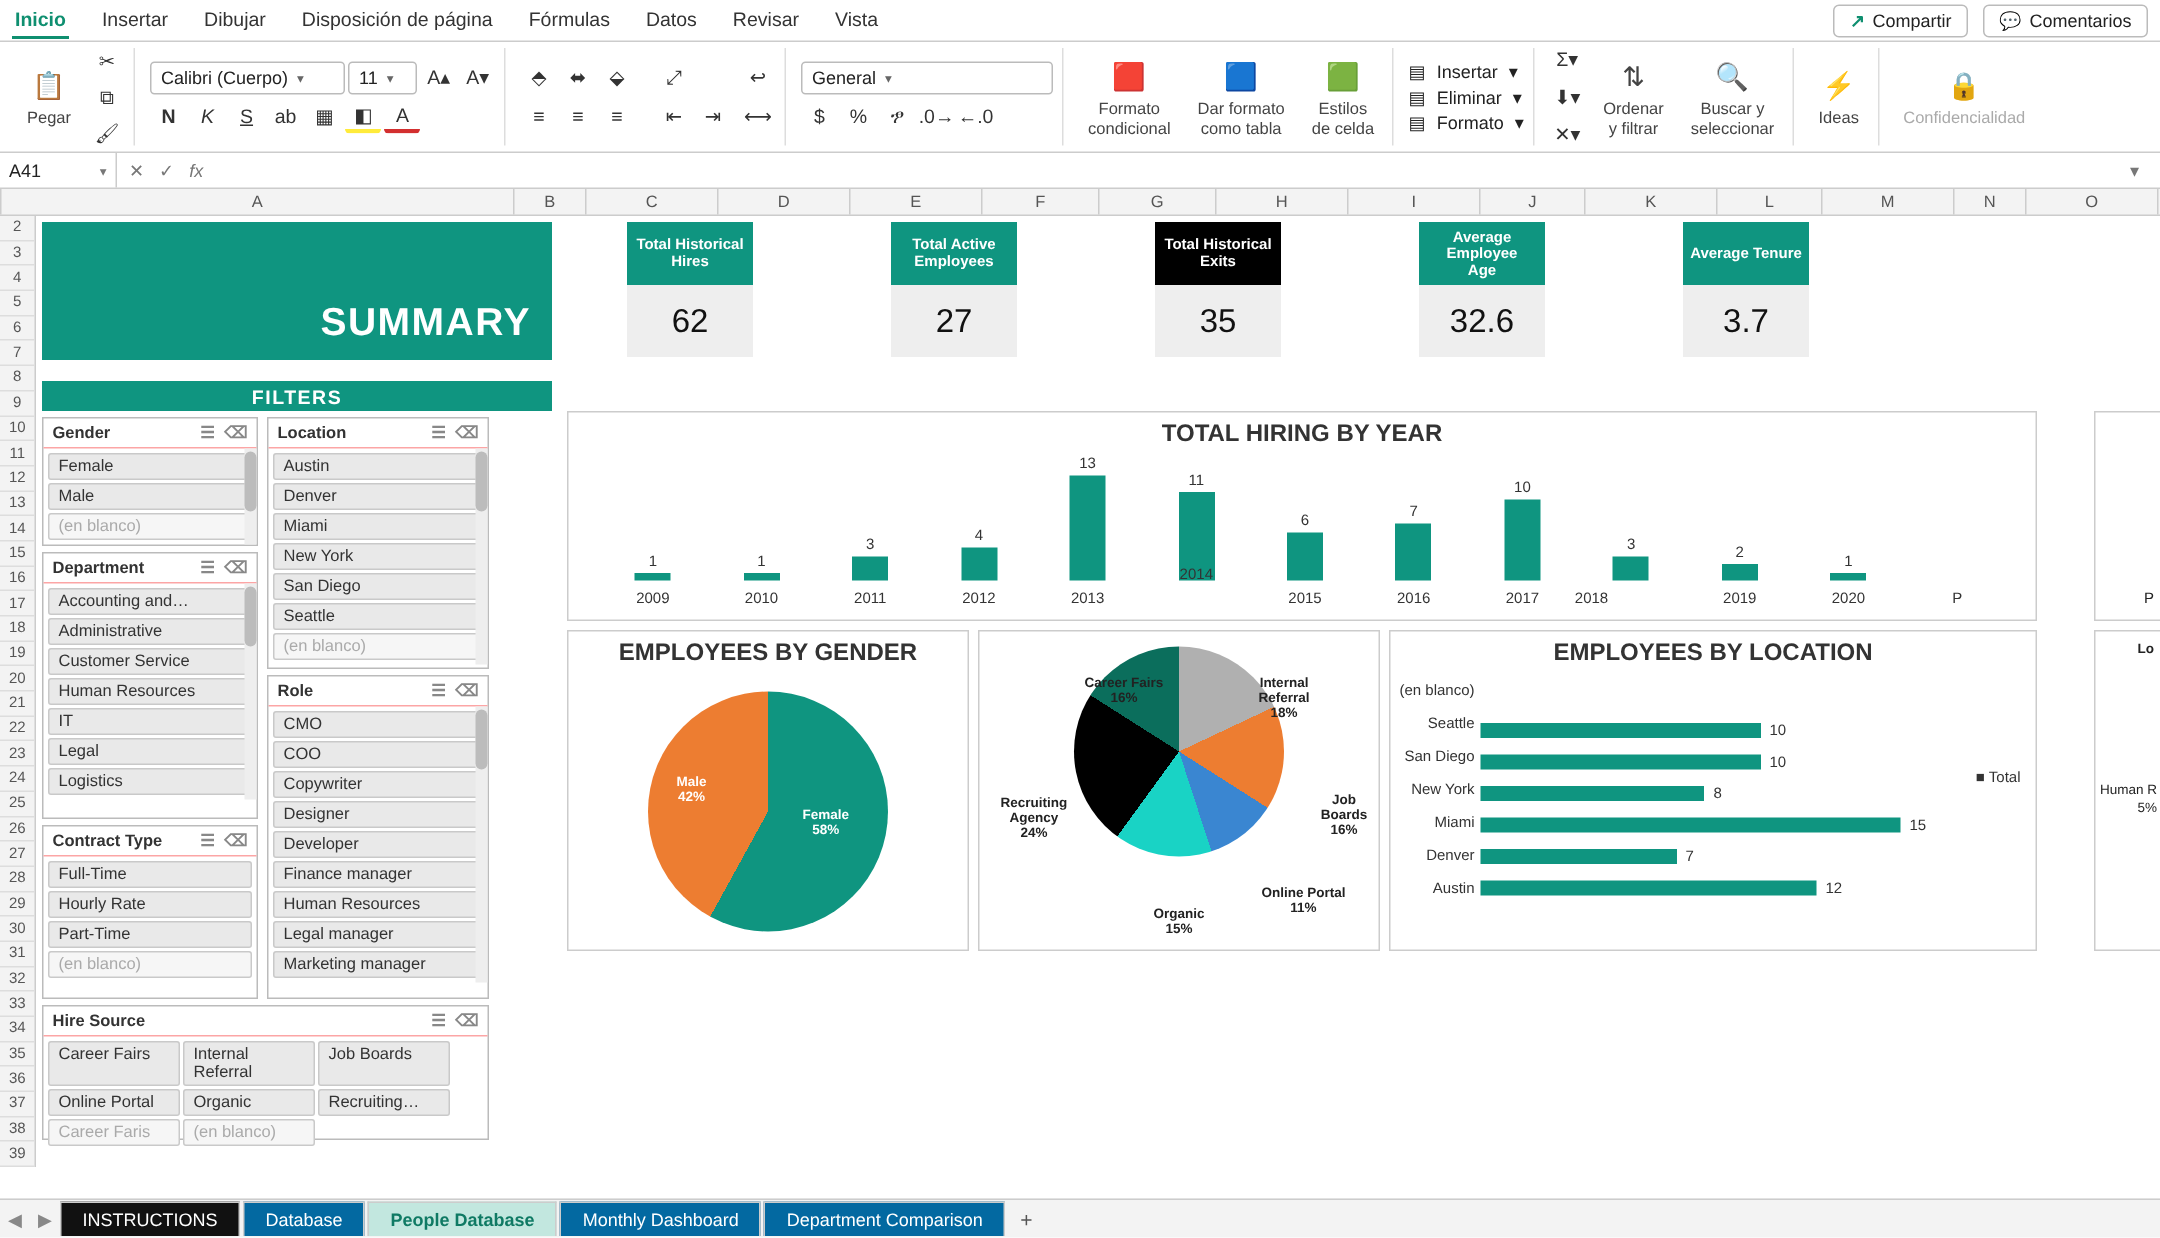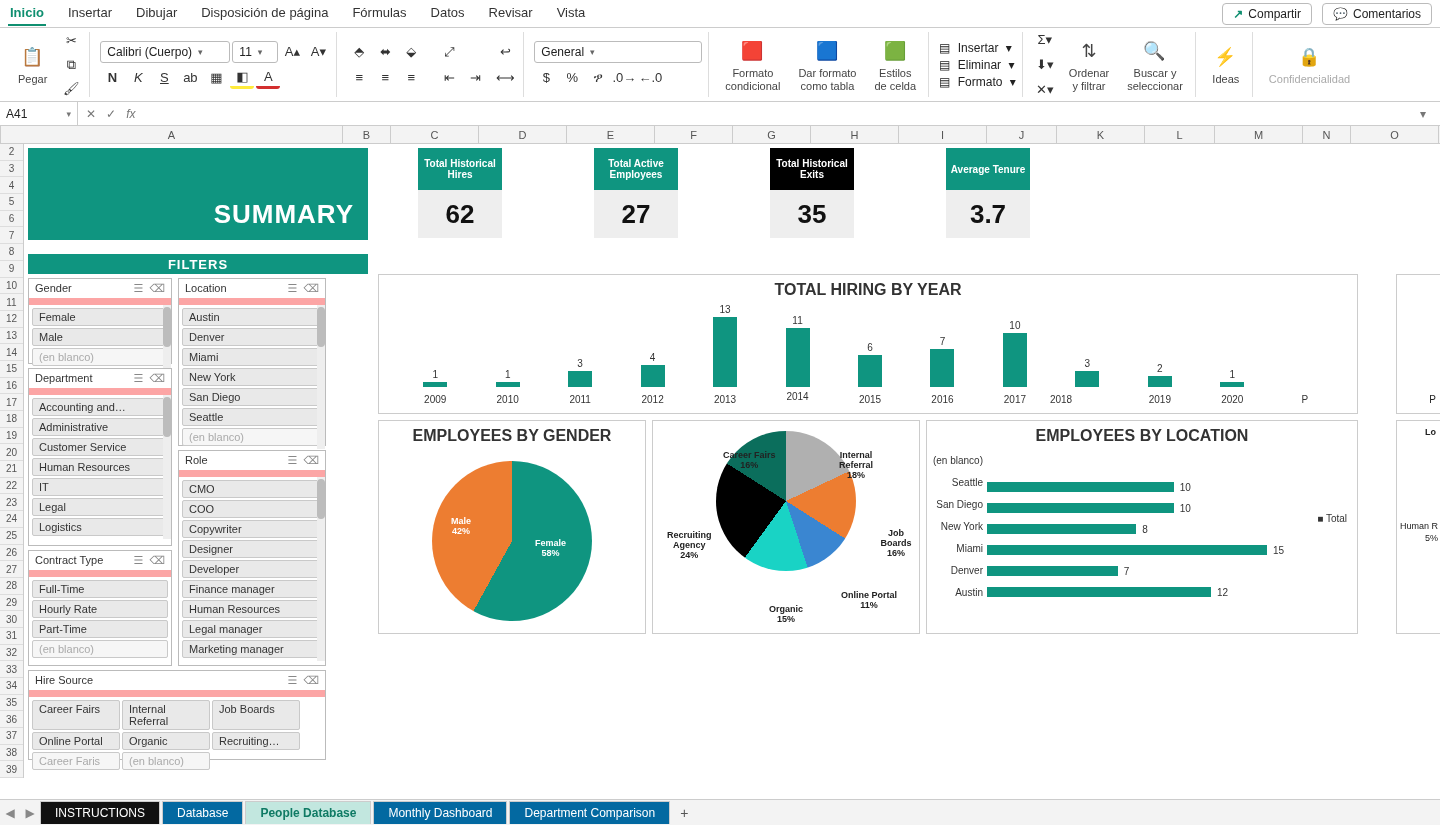--- a/index.html
+++ b/index.html
@@ -39,25 +39,25 @@
 .rowcell{border-bottom:1px solid #ddd;display:flex;align-items:center;justify-content:center;flex:1}
 .sheet{flex:1;position:relative;overflow:hidden;background:#fff}
 
 .summary{position:absolute;left:4px;top:4px;width:340px;height:92px;background:#0f9580;color:#fff;display:flex;align-items:flex-end;justify-content:flex-end;padding:10px 14px;font-size:26px;font-weight:700;letter-spacing:1px}
 .filters-hdr{position:absolute;left:4px;top:110px;width:340px;height:20px;background:#0f9580;color:#fff;display:flex;align-items:center;justify-content:center;font-size:13px;font-weight:700;letter-spacing:1px}
 
 .kpis{position:absolute;left:394px;top:4px;display:flex;gap:92px}
 .kpi{width:84px}
 .kpi-h{height:42px;background:#0f9580;color:#fff;font-size:10px;font-weight:700;display:flex;align-items:center;justify-content:center;text-align:center;line-height:1.1;padding:2px}
 .kpi.black .kpi-h{background:#000}
-.kpi-v{height:48px;background:#eee;color:#111;font-size:26px;font-weight:700;display:flex;align-items:center;justify-content:center}
+.kpi-v{height:48px;background:#eee;color:#111;font-size:22px;font-weight:400;display:flex;align-items:center;justify-content:center}
 
 .slicers{position:absolute;left:4px;top:134px;width:340px}
 .slicer{position:absolute;border:1px solid #bbb;background:#fff;font-size:11px}
-.sl-hdr{display:flex;align-items:flex-start;justify-content:space-between;padding:3px 6px;font-weight:400;color:#333;border-bottom:7px solid #fca5a5}
+.sl-hdr{display:flex;align-items:flex-end;justify-content:space-between;padding:3px 6px;font-weight:700;color:#333;border-bottom:1px solid #fca5a5}
 .sl-ico{display:flex;gap:6px;color:#888;font-size:11px}
 .sl-body{padding:3px;display:flex;flex-direction:column;gap:2px;position:relative}
 .sl-body.row{flex-direction:row;flex-wrap:wrap}
 .sl-item{background:#e9e9e9;border:1px solid #c9c9c9;border-radius:2px;padding:2px 6px;color:#333}
 .sl-item.off{color:#aaa;background:#f6f6f6}
 .sl-scroll{position:absolute;right:0;top:0;bottom:0;width:8px;background:#eee}
 .sl-thumb{position:absolute;right:0;width:8px;background:#bcbcbc;border-radius:4px}
 
 .panel{position:absolute;border:1px solid #ccc;background:#fff}
 .panel-title{text-align:center;font-size:16px;font-weight:700;color:#333;padding:6px 0}
@@ -334,20 +334,26 @@
           <div class="kpi-h" style="white-space: pre-line;">Total Active
 Employees</div>
           <div class="kpi-v">27</div>
         </div>
         <div class="kpi black">
           <div class="kpi-h" style="white-space: pre-line;">Total Historical
 Exits</div>
           <div class="kpi-v">35</div>
         </div>
         <div class="kpi">
+          <div class="kpi-h" style="white-space: pre-line;">Average
+Employee
+Age</div>
+          <div class="kpi-v">32.6</div>
+        </div>
+        <div class="kpi">
           <div class="kpi-h" style="white-space: pre-line;">Average Tenure</div>
           <div class="kpi-v">3.7</div>
         </div>
       </div>
 
     <div class="slicers" id="slicers">
         <div class="slicer" style="left: 0px; top: 0px; width: 144px; height: 86px;">
           <div class="sl-hdr">
             <span>Gender</span>
             <span class="sl-ico">
@@ -478,21 +484,21 @@
           <div class="bar-lbl" style="left: 181.154px; bottom: 36.1538px;">3</div>
           <div class="bar-lbl" style="left: 181.154px; bottom: 0px;">2011</div>
           <div class="bar" style="left: 241.615px; height: 21.5385px;"></div>
           <div class="bar-lbl" style="left: 253.615px; bottom: 41.5385px;">4</div>
           <div class="bar-lbl" style="left: 253.615px; bottom: 0px;">2012</div>
           <div class="bar" style="left: 314.077px; height: 70px;"></div>
           <div class="bar-lbl" style="left: 326.077px; bottom: 90px;">13</div>
           <div class="bar-lbl" style="left: 326.077px; bottom: 0px;">2013</div>
           <div class="bar" style="left: 386.538px; height: 59.2308px;"></div>
           <div class="bar-lbl" style="left: 398.538px; bottom: 79.2308px;">11</div>
-          <div class="bar-lbl" style="left: 398.538px; bottom: 3px;">2014</div>
+          <div class="bar-lbl" style="left: 398.538px; bottom: 16px;">2014</div>
           <div class="bar" style="left: 459px; height: 32.3077px;"></div>
           <div class="bar-lbl" style="left: 471px; bottom: 52.3077px;">6</div>
           <div class="bar-lbl" style="left: 471px; bottom: 0px;">2015</div>
           <div class="bar" style="left: 531.462px; height: 37.6923px;"></div>
           <div class="bar-lbl" style="left: 543.462px; bottom: 57.6923px;">7</div>
           <div class="bar-lbl" style="left: 543.462px; bottom: 0px;">2016</div>
           <div class="bar" style="left: 603.923px; height: 53.8462px;"></div>
           <div class="bar-lbl" style="left: 615.923px; bottom: 73.8462px;">10</div>
           <div class="bar-lbl" style="left: 615.923px; bottom: 0px;">2017</div>
           <div class="bar" style="left: 676.385px; height: 16.1538px;"></div>

